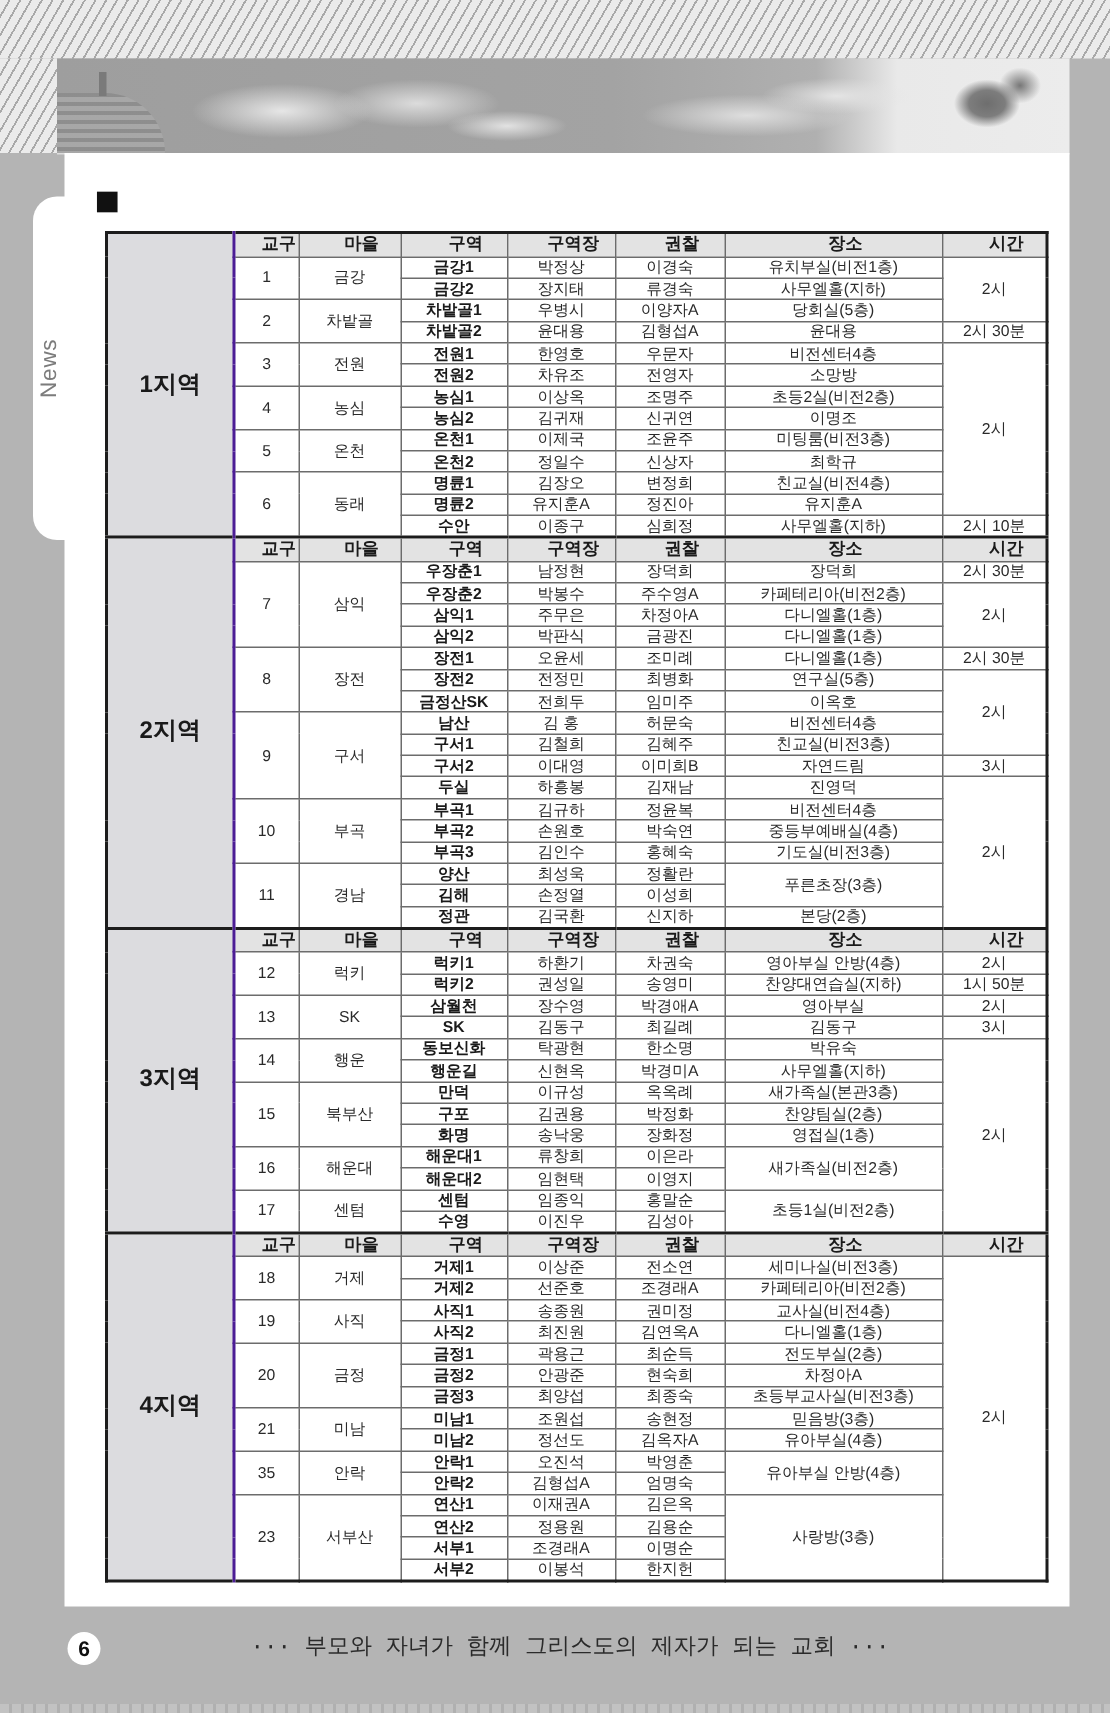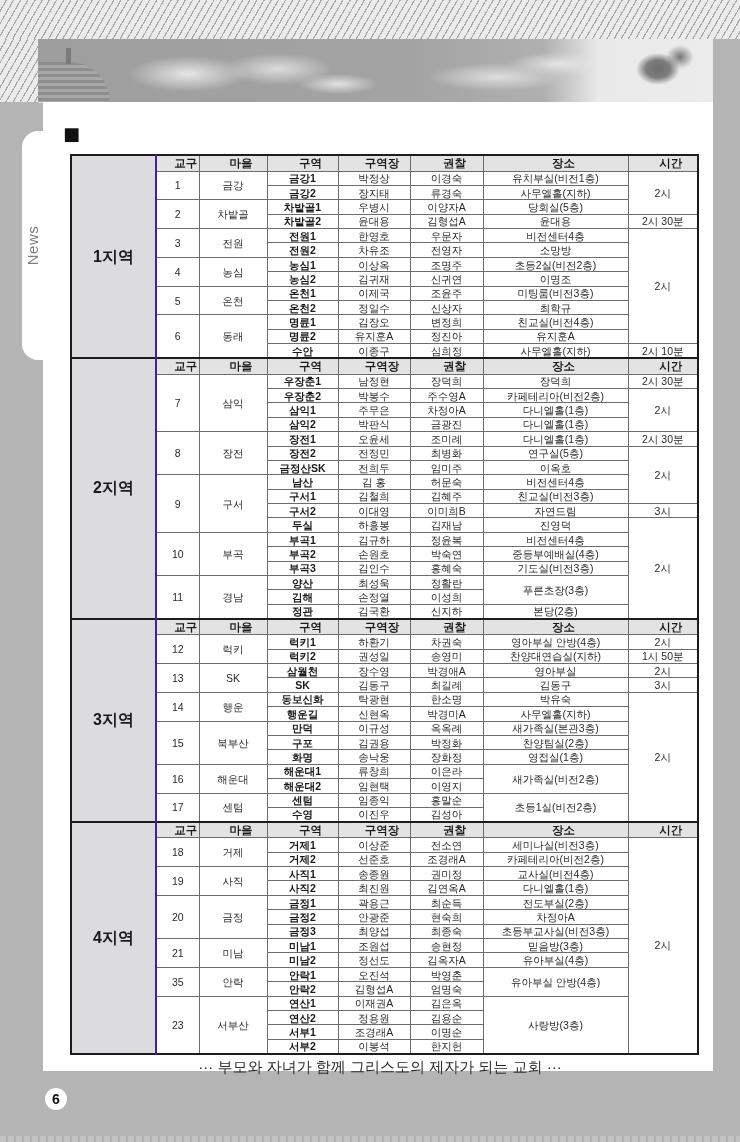--- a/index.html
+++ b/index.html
@@ -79,22 +79,22 @@
   }
   table.schedule tr.sep > * { border-top:2px solid #1c1c1c; }
   table.schedule td.district { font-weight:bold; color:#1a1a1a; }
 
   .page-number {
     position:absolute; left:45px; top:1088px; width:22px; height:22px; border-radius:50%;
     background:#fff; display:flex; align-items:center; justify-content:center;
     font-size:14px; font-weight:bold; color:#111;
   }
   .footer-motto {
-    position:absolute; left:100px; width:560px; top:1056px; height:22px; text-align:center;
-    font-family:Liberation Sans, sans-serif; font-size:15px; color:#2a2a2a; line-height:22px;
+    position:absolute; left:100px; width:560px; top:1088px; height:22px; text-align:center;
+    font-family:Liberation Mono, monospace; font-size:15px; color:#2a2a2a; line-height:22px;
   }
   .hatch-bottom {
     position:absolute; left:0; top:1136px; width:740px; height:6px;
     background: repeating-linear-gradient(90deg, #c2c2c2 0 6px, #b0b0b0 6px 8px);
   }
 </style>
 </head>
 <body>
 
 <div class="hatch-top"></div>

